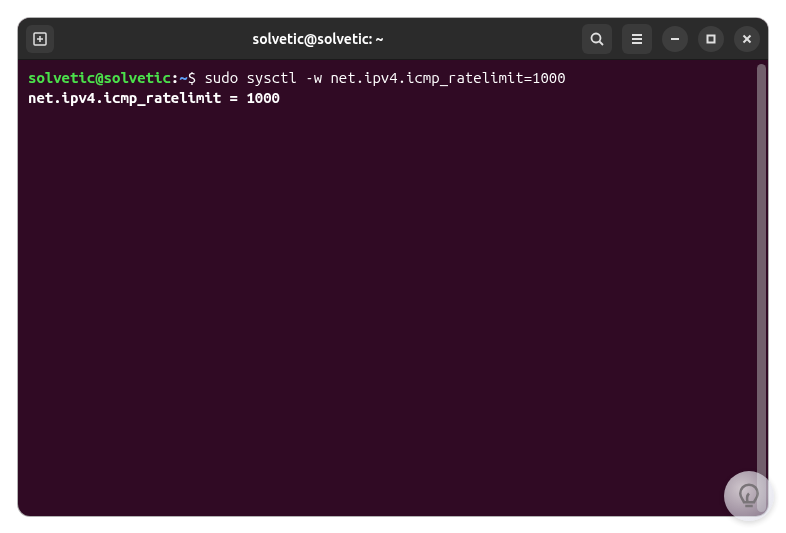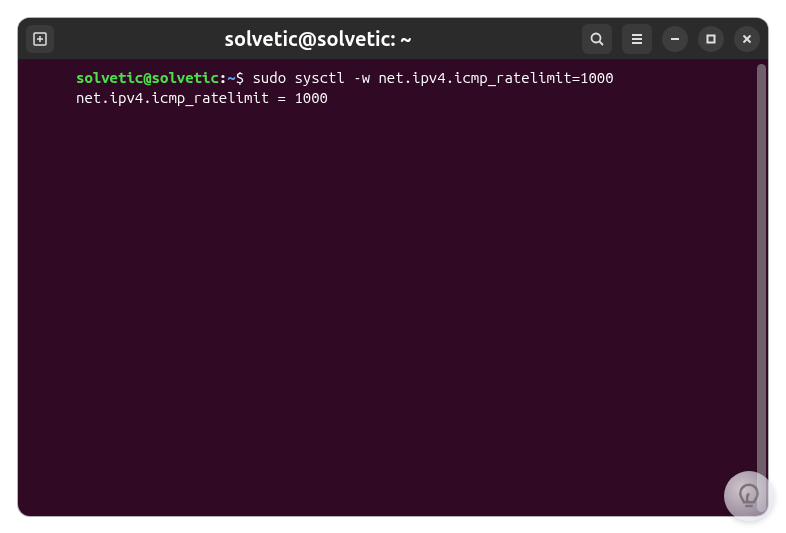--- a/index.html
+++ b/index.html
@@ -37,21 +37,21 @@
     .titlebar-left {
       display: flex;
       align-items: center;
       flex: 0 0 auto;
     }
     .titlebar-center {
       flex: 1;
       text-align: center;
       color: #ffffff;
       font-family: 'Ubuntu', sans-serif;
-      font-size: 20px;
+      font-size: 14px;
       font-weight: 600;
     }
     .titlebar-right {
       display: flex;
       align-items: center;
       gap: 10px;
       flex: 0 0 auto;
     }
     .tab-button {
       width: 28px;
@@ -111,21 +111,20 @@
     }
     .terminal-content {
       padding: 8px 10px;
       font-size: 15px;
       line-height: 1.3;
       color: #ffffff;
       font-family: 'Ubuntu Mono', 'DejaVu Sans Mono', monospace;
       height: calc(100% - 42px);
       overflow: hidden;
       position: relative;
-      margin-left: 48px;
     }
     .terminal-line {
       white-space: pre;
     }
     .prompt-user {
       color: #4be04b;
       font-weight: bold;
     }
     .prompt-path {
       color: #ffffff;
@@ -136,20 +135,21 @@
       font-weight: bold;
     }
     .prompt-dollar {
       color: #ffffff;
     }
     .command-text {
       color: #ffffff;
     }
     .output-text {
       color: #ffffff;
+      font-weight: bold;
     }
     .cursor-block {
       display: inline-block;
       width: 9px;
       height: 17px;
       border: 1px solid #ffffff;
       vertical-align: text-bottom;
       margin-left: 2px;
     }
     .scrollbar {

